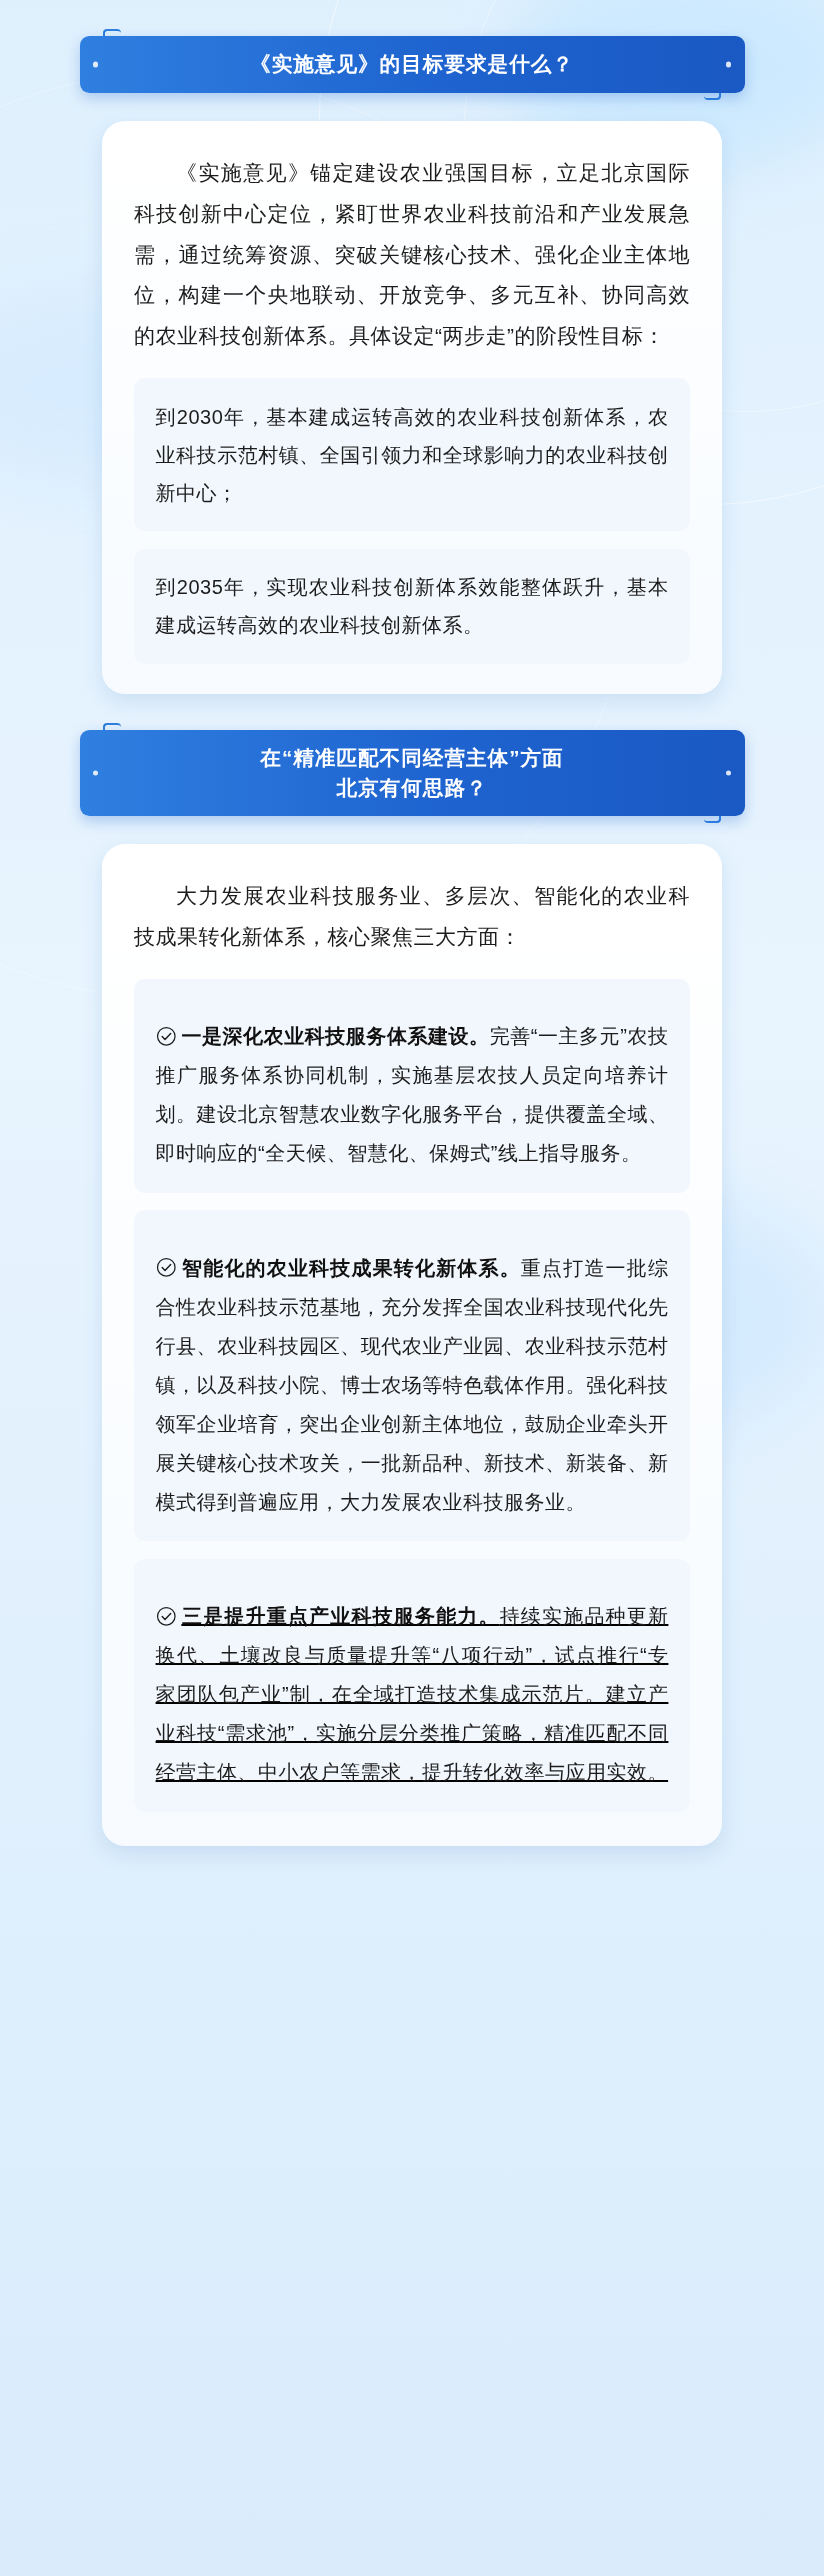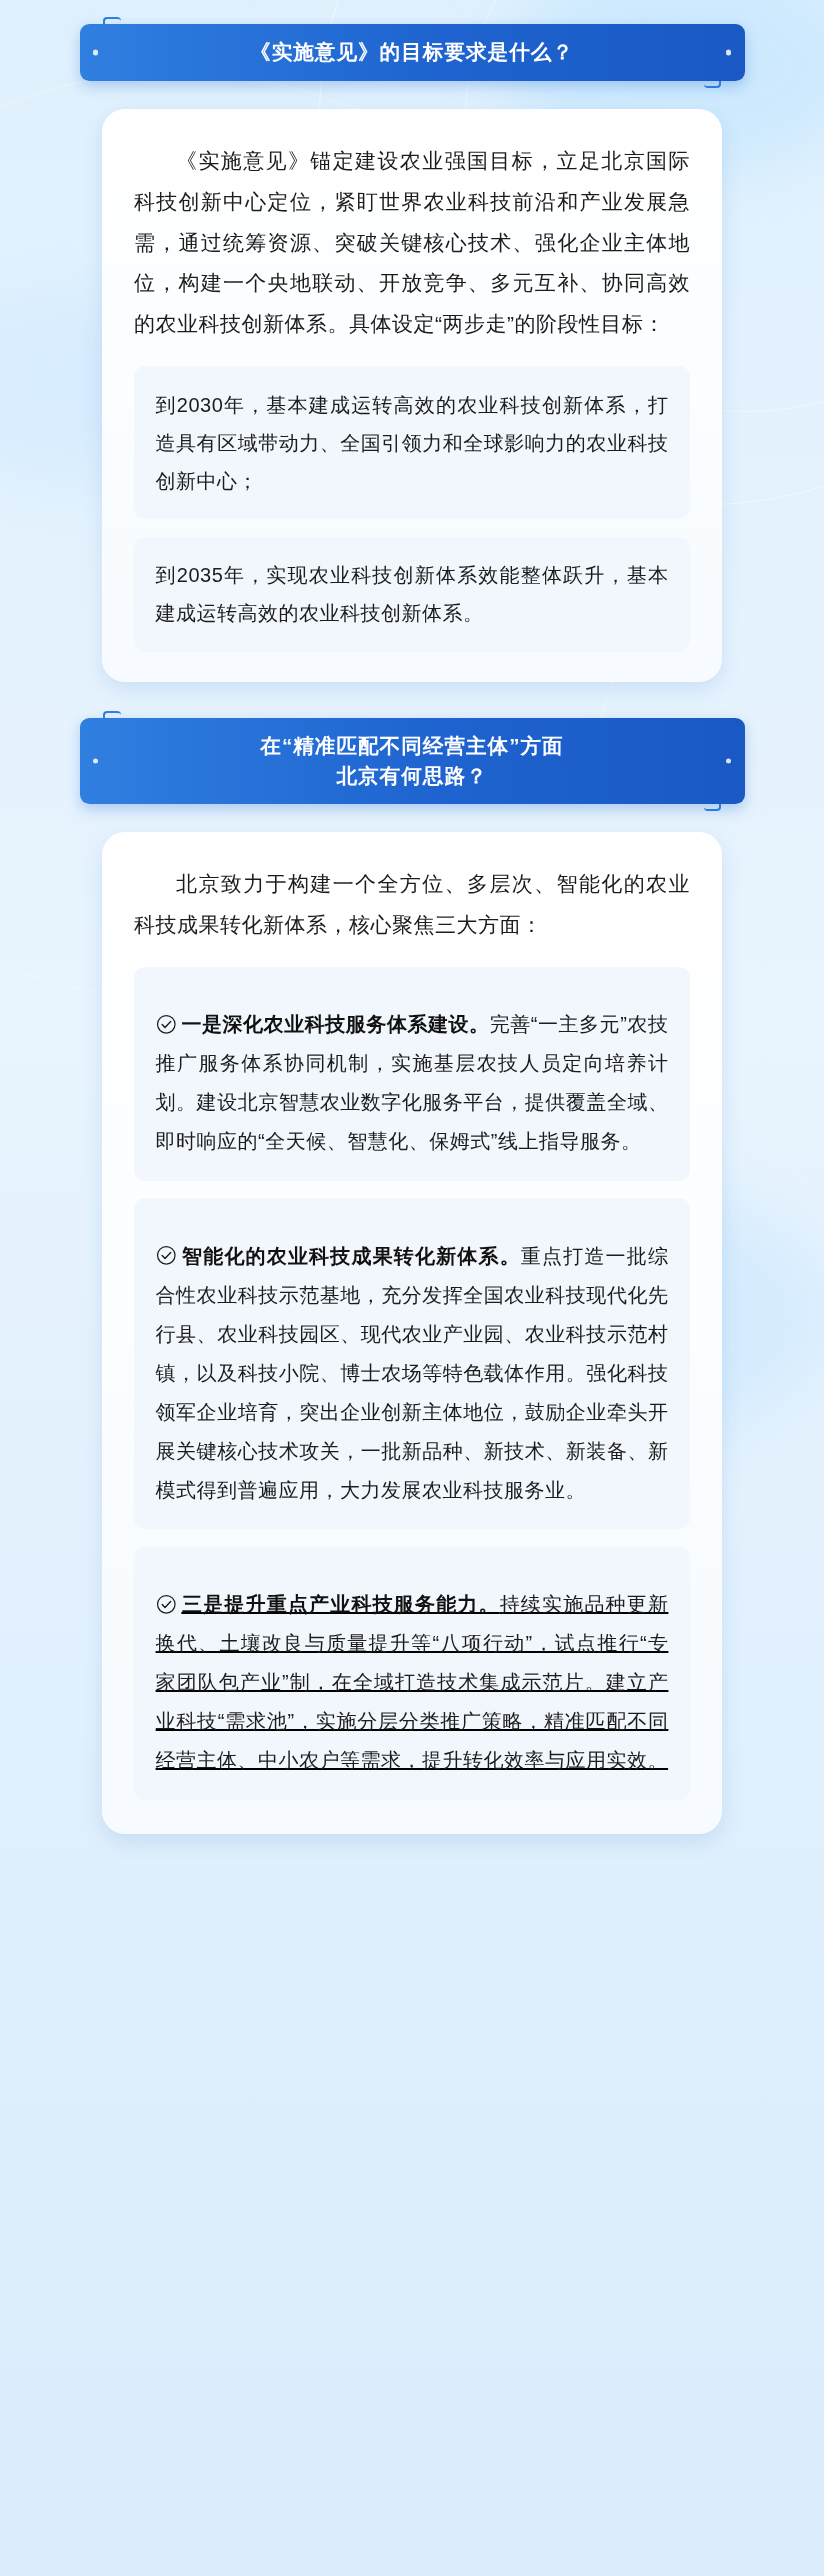--- a/index.html
+++ b/index.html
@@ -32,21 +32,21 @@
     filter: blur(31px);
     opacity: 0.55;
   }
   .glow1 { width: 361px; height: 216px; left: 505px; top: -41px; background: #bfe4ff; }
   .glow2 { width: 319px; height: 196px; left: -72px; top: 289px; background: #cfe8ff; }
   .glow3 { width: 412px; height: 258px; left: 422px; top: 1185px; background: #c9e6ff; }
 
   .page {
     position: relative;
     width: 824px;
-    padding: 24px 32px 46px 32px;
+    padding: 36px 32px 46px 32px;
     z-index: 2;
   }
 
   
   .banner {
     position: relative;
     margin: 0 auto 28px auto;
     width: 665px;
     background: linear-gradient(90deg, #2f7fe0 0%, #1e63cf 55%, #1a59c4 100%);
     border-radius: 9.3px 9.3px 9.3px 9.3px;
@@ -183,36 +183,36 @@
 
   <div class="banner-wrap">
     <div class="banner-corner bc-tl"></div>
     <div class="banner-corner bc-br"></div>
     <div class="banner">《实施意见》的目标要求是什么？</div>
   </div>
 
   <div class="card">
     <p class="para">《实施意见》锚定建设农业强国目标，立足北京国际科技创新中心定位，紧盯世界农业科技前沿和产业发展急需，通过统筹资源、突破关键核心技术、强化企业主体地位，构建一个央地联动、开放竞争、多元互补、协同高效的农业科技创新体系。具体设定“两步走”的阶段性目标：</p>
     <div class="subcard">
-      <p>到2030年，基本建成运转高效的农业科技创新体系，打造具有区域带动力、全国引领力和全球影响力的农业科技创新中心；</p>
+      <p>到2030年，基本建成运转高效的农业科技创新体系，农业科技示范村镇、全国引领力和全球影响力的农业科技创新中心；</p>
     </div>
     <div class="subcard">
       <p>到2035年，实现农业科技创新体系效能整体跃升，基本建成运转高效的农业科技创新体系。</p>
     </div>
   </div>
 
   <div class="banner-wrap">
     <div class="banner-corner bc-tl"></div>
     <div class="banner-corner bc-br"></div>
     <div class="banner" style="white-space: pre-line;">在“精准匹配不同经营主体”方面
 北京有何思路？</div>
   </div>
 
   <div class="card tall">
-    <p class="lead-strong">北京致力于构建一个全方位、多层次、智能化的农业科技成果转化新体系，核心聚焦三大方面：</p>
+    <p class="lead-strong">大力发展农业科技服务业、多层次、智能化的农业科技成果转化新体系，核心聚焦三大方面：</p>
 
     <div class="bullet-block">
       <div class="bullet-body">
         <span class="check-icon">
           <svg width="20.6" height="20.6" viewBox="0 0 40 40">
             <circle cx="20" cy="20" r="17" fill="none" stroke="#1c1c1c" stroke-width="2.4"></circle>
             <path d="M12 20.5 L17.5 26 L28.5 14.5" fill="none" stroke="#1c1c1c" stroke-width="2.8" stroke-linecap="round" stroke-linejoin="round"></path>
           </svg>
         </span><span class="bullet-head">一是深化农业科技服务体系建设。</span><span>完善“一主多元”农技推广服务体系协同机制，实施基层农技人员定向培养计划。建设北京智慧农业数字化服务平台，提供覆盖全域、即时响应的“全天候、智慧化、保姆式”线上指导服务。</span>
       </div>

